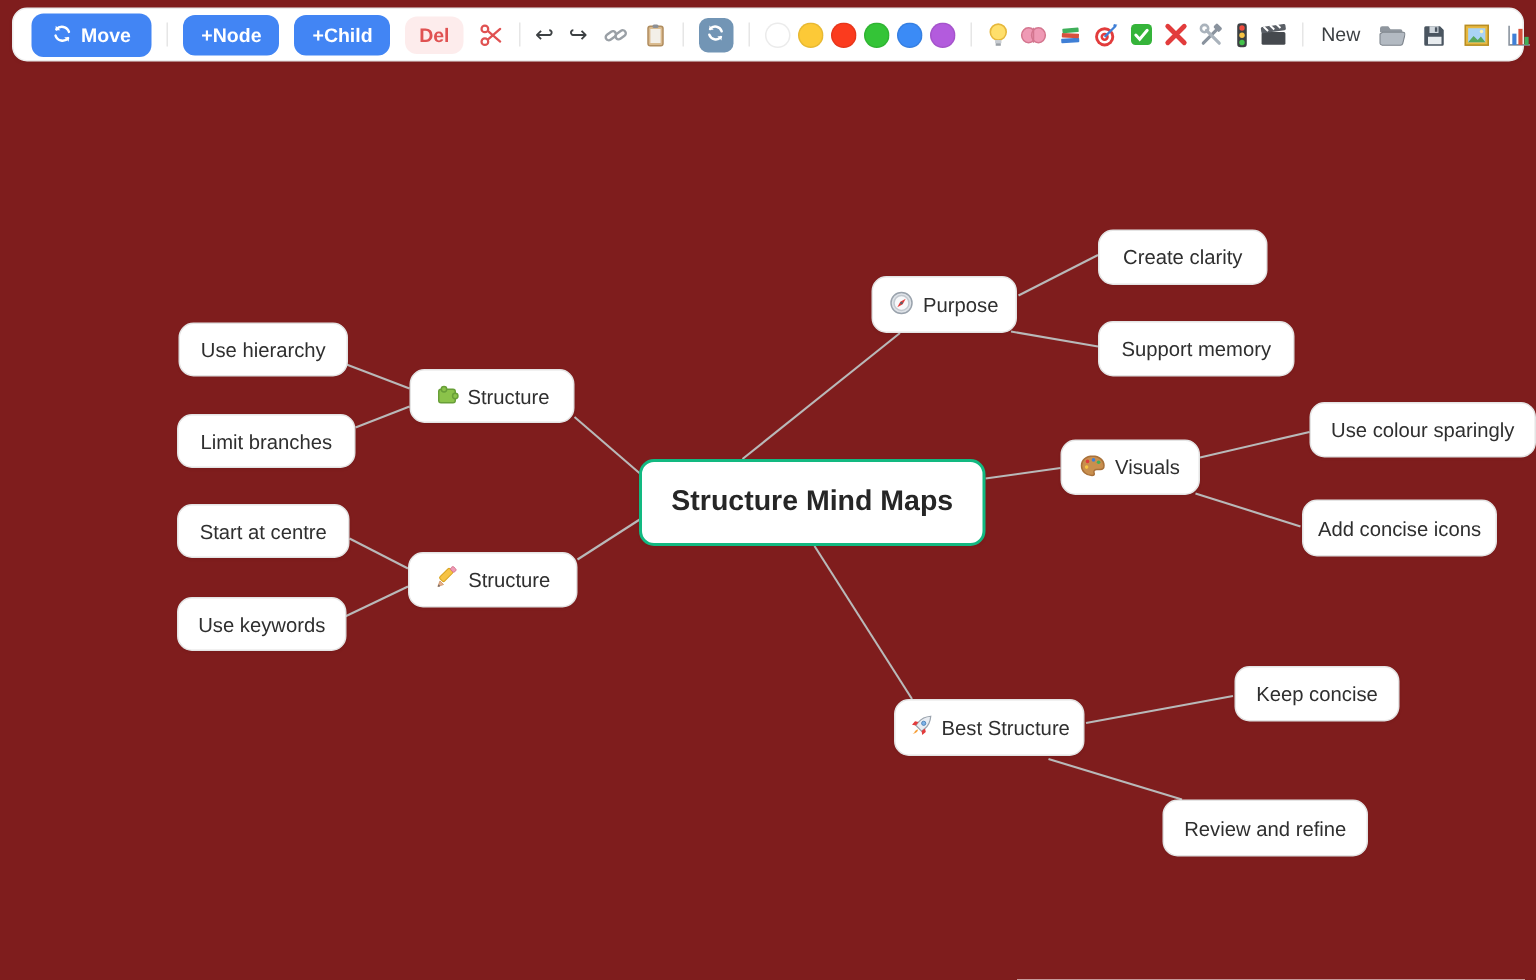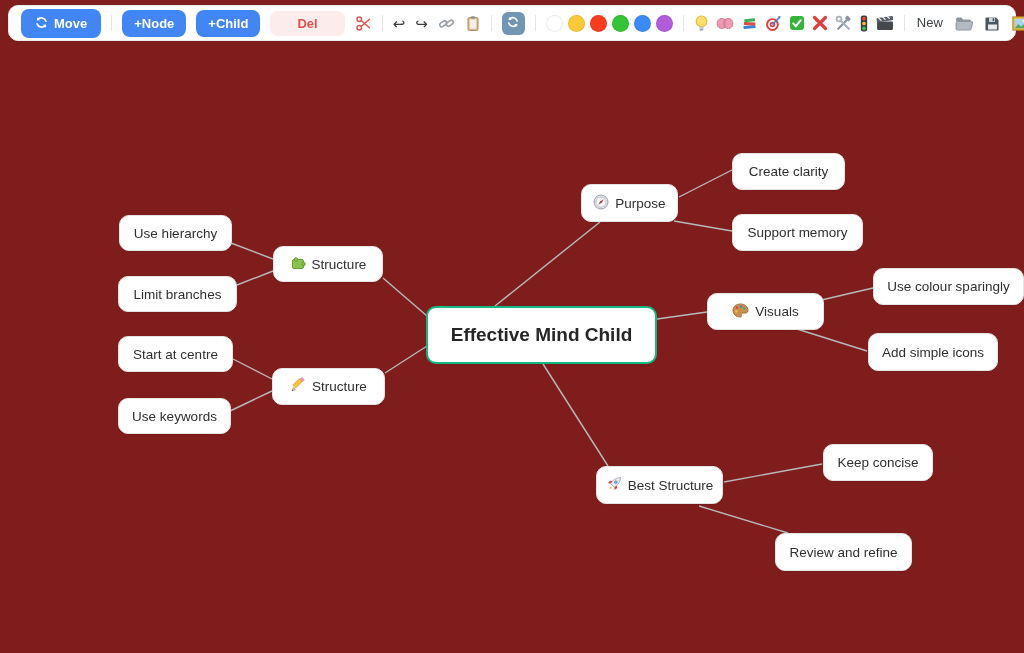--- a/index.html
+++ b/index.html
@@ -9,21 +9,21 @@
 
   
   .toolbar{position:absolute;left:8px;top:5px;width:1008px;height:36px;background:#fff;
     border:1px solid #ececec;border-radius:10px;box-shadow:0 1px 3px rgba(0,0,0,.05);
     display:flex;align-items:center;gap:10px;padding:0 12px;}
   .tb-sep{width:1px;height:16px;background:#e6e6e6;flex:0 0 auto;}
   .btn{display:inline-flex;align-items:center;gap:6px;border:none;cursor:pointer;
     border-radius:8px;font-family:inherit;font-size:13px;font-weight:700;line-height:1;}
   .btn-blue{background:#4285f4;color:#fff;padding:7px 12px;}
   .btn-move{padding:7px 14px;}
-  .btn-del{background:#fdecec;color:#e05252;padding:6px 27px;}
+  .btn-del{background:#fdecec;color:#e05252;padding:6px 9px;}
   .iconbtn{display:inline-flex;align-items:center;justify-content:center;background:none;
     border:none;padding:0;cursor:pointer;line-height:1;}
   .glyph{font-size:15px;color:#3c4043;}
   .syncbtn{width:23px;height:23px;border-radius:6px;background:#7295b5;display:inline-flex;
     align-items:center;justify-content:center;border:none;cursor:pointer;}
   .dot{width:17px;height:17px;border-radius:50%;display:inline-block;cursor:pointer;
     border:1px solid rgba(0,0,0,.08);}
   .palette-row{display:inline-flex;gap:5px;align-items:center;}
   .emoji-row{display:inline-flex;gap:7px;align-items:center;}
   .right-cluster{margin-left:auto;display:inline-flex;gap:12px;}
@@ -234,54 +234,54 @@
         <line x1="273" y1="259" x2="231" y2="243"></line>
         <line x1="273" y1="271" x2="237" y2="285"></line>
         <line x1="272" y1="379" x2="233" y2="359"></line>
         <line x1="272" y1="391" x2="228" y2="412"></line>
         <line x1="724" y1="482" x2="822" y2="464"></line>
         <line x1="699" y1="506" x2="788" y2="533"></line>
       </g>
     </svg>
 
     <div class="node node-root" style="left:426px;top:306px;width:231px;height:58px;">
-      <span>Effective Mind Child</span>
+      <span>Structure Mind Maps</span>
     </div>
 
     <div class="node" style="left:581px;top:184px;width:97px;height:38px;">
       <span><svg width="16" height="16" viewBox="0 0 16 16">
             <circle cx="8" cy="8" r="7" fill="#dfe3e8" stroke="#9aa3ad"></circle>
             <circle cx="8" cy="8" r="5" fill="#f7f8fa" stroke="#c2c8cf"></circle>
             <path d="M10.8 5.2L8.8 8.8 5.2 10.8 7.2 7.2z" fill="#e23c3c"></path>
             <circle cx="8" cy="8" r="0.9" fill="#5c636b"></circle>
           </svg></span>
       <span>Purpose</span>
     </div>
     <div class="node" style="left:732px;top:153px;width:113px;height:37px;">
       <span>Create clarity</span>
     </div>
     <div class="node" style="left:732px;top:214px;width:131px;height:37px;">
       <span>Support memory</span>
     </div>
 
-    <div class="node" style="left:707px;top:293px;width:117px;height:37px;">
+    <div class="node" style="left:707px;top:293px;width:93px;height:37px;">
       <span><svg width="17" height="15" viewBox="0 0 17 15">
             <path d="M8.5 1C4 1 1 3.8 1 7.5S4.2 14 8 14c1.4 0 1.8-.8 1.4-1.7-.5-1.1.2-2.3 1.8-2.3h2.3c1.6 0 2.5-1 2.5-2.7C16 4 12.8 1 8.5 1z" fill="#c98f4e" stroke="#a9713a"></path>
             <circle cx="5" cy="4.6" r="1.2" fill="#e23c3c"></circle>
             <circle cx="9" cy="3.6" r="1.2" fill="#3f7fd6"></circle>
             <circle cx="12.4" cy="5.2" r="1.2" fill="#3faf5a"></circle>
             <circle cx="4.4" cy="8.4" r="1.2" fill="#f6c344"></circle>
           </svg></span>
       <span>Visuals</span>
     </div>
     <div class="node" style="left:873px;top:268px;width:151px;height:37px;">
       <span>Use colour sparingly</span>
     </div>
     <div class="node" style="left:868px;top:333px;width:130px;height:38px;">
-      <span>Add simple icons</span>
+      <span>Add concise icons</span>
     </div>
 
     <div class="node" style="left:273px;top:246px;width:110px;height:36px;">
       <span><svg width="16" height="16" viewBox="0 0 16 16">
             <rect x="2.5" y="4.5" width="11" height="9" rx="1.5" fill="#8bc34a" stroke="#689f38"></rect>
             <circle cx="6" cy="4.5" r="1.8" fill="#8bc34a" stroke="#689f38"></circle>
             <circle cx="13.5" cy="9" r="1.8" fill="#8bc34a" stroke="#689f38"></circle>
           </svg></span>
       <span>Structure</span>
     </div>

